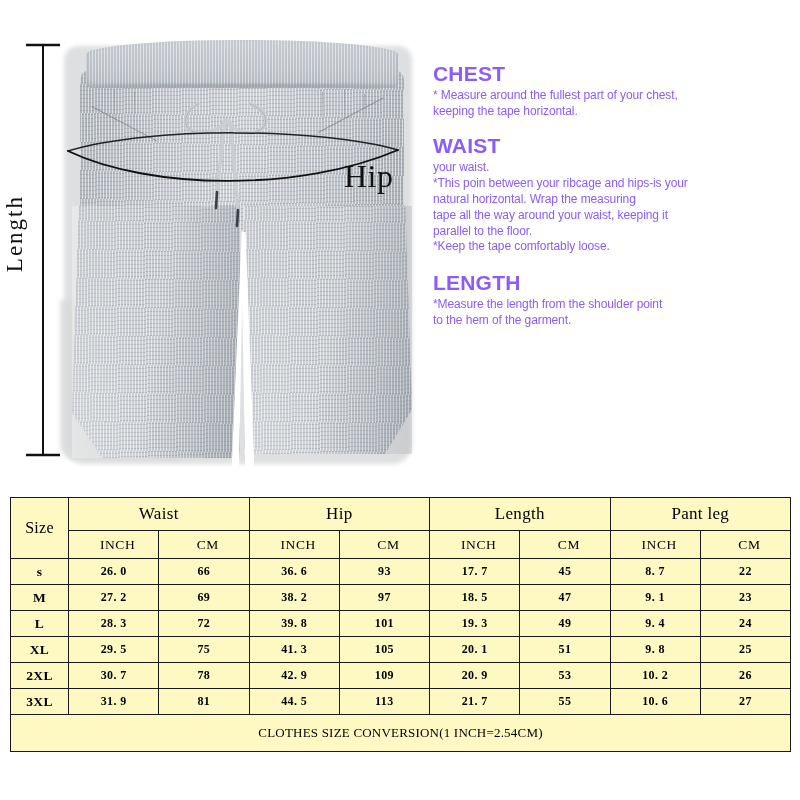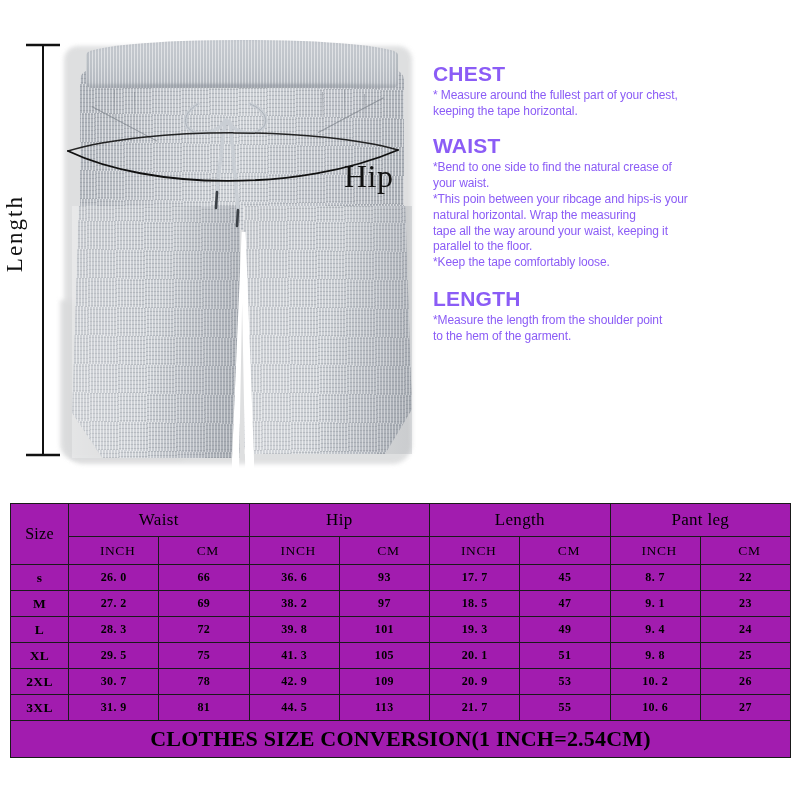--- a/index.html
+++ b/index.html
@@ -181,22 +181,21 @@
     position: absolute;
     left: 10px; top: 497px;
     width: 780px;
   }
   table.size-table {
     border-collapse: collapse;
     width: 780px;
     table-layout: fixed;
     font-family: "Liberation Serif", serif;
     color: #000000;
-    background: #a21caf;
-    margin-top: 6px;
+    background: #fef9c3;
   }
   table.size-table th,
   table.size-table td {
     border: 1.3px solid #1a1a1a;
     text-align: center;
     vertical-align: middle;
     padding: 0;
   }
   table.size-table th.group-head {
     font-size: 17px;
@@ -220,22 +219,22 @@
     font-size: 12px;
     height: 25px;
     letter-spacing: .4px;
     font-weight: 700;
   }
   table.size-table td.size-cell {
     font-size: 13.5px;
     font-weight: 700;
   }
   table.size-table td.footer-cell {
-    font-size: 22px;
-    font-weight: 700;
+    font-size: 13px;
+    font-weight: 400;
     height: 36px;
     letter-spacing: .2px;
   }
   col.c-size  { width: 58px; }
   col.c-val   { width: 90.25px; }
 </style>
 </head>
 <body>
 
 <div id="page">
@@ -305,21 +304,20 @@
     <div id="instructions">
 
       <div class="instr-block" id="block-chest">
         <div class="instr-heading">CHEST</div>
         <p class="instr-body">* Measure around the fullest part of your chest,</p>
         <p class="instr-body">keeping the tape horizontal.</p>
       </div>
 
       <div class="instr-block" id="block-waist">
         <div class="instr-heading">WAIST</div>
-        <p class="instr-body">*Bend to one side to find the natural crease of</p>
         <p class="instr-body">your waist.</p>
         <p class="instr-body">*This poin between your ribcage and hips-is your</p>
         <p class="instr-body">natural horizontal. Wrap the measuring</p>
         <p class="instr-body">tape all the way around your waist, keeping it</p>
         <p class="instr-body">parallel to the floor.</p>
         <p class="instr-body">*Keep the tape comfortably loose.</p>
       </div>
 
       <div class="instr-block" id="block-length">
         <div class="instr-heading">LENGTH</div>

